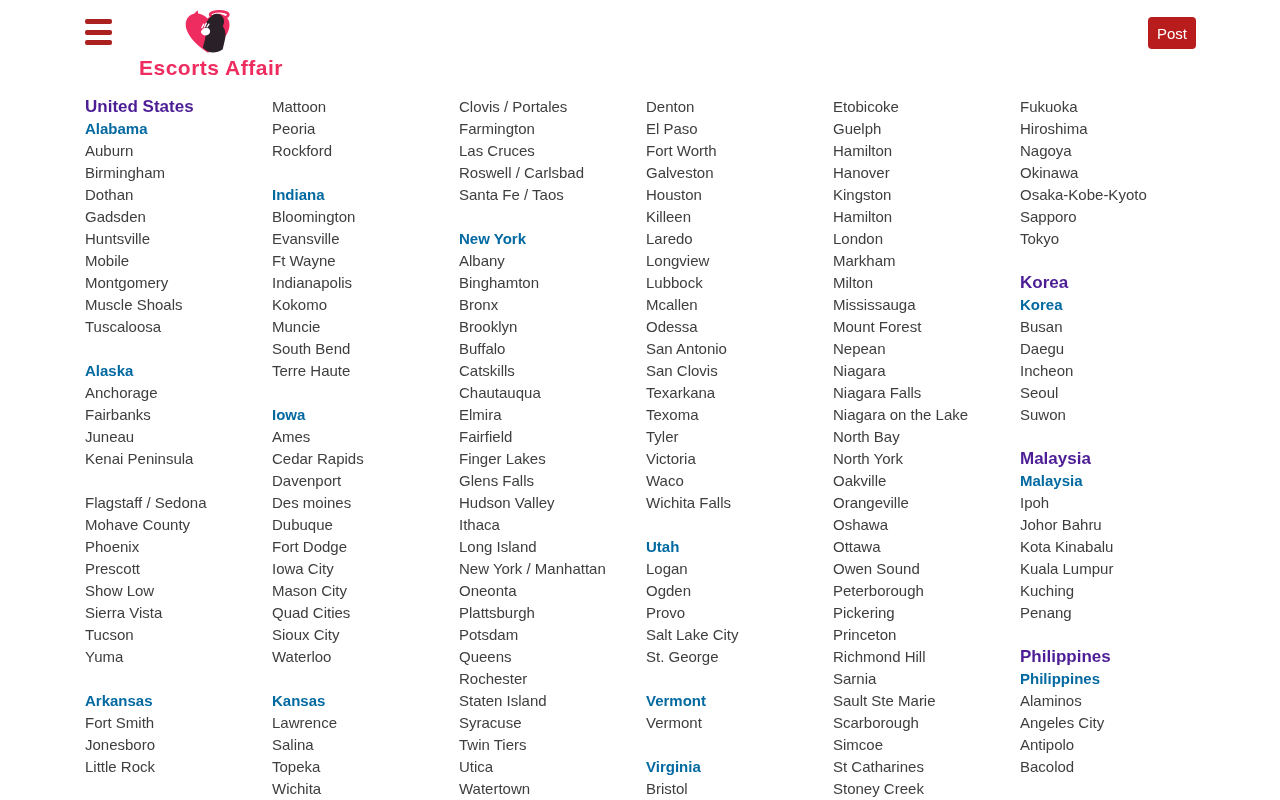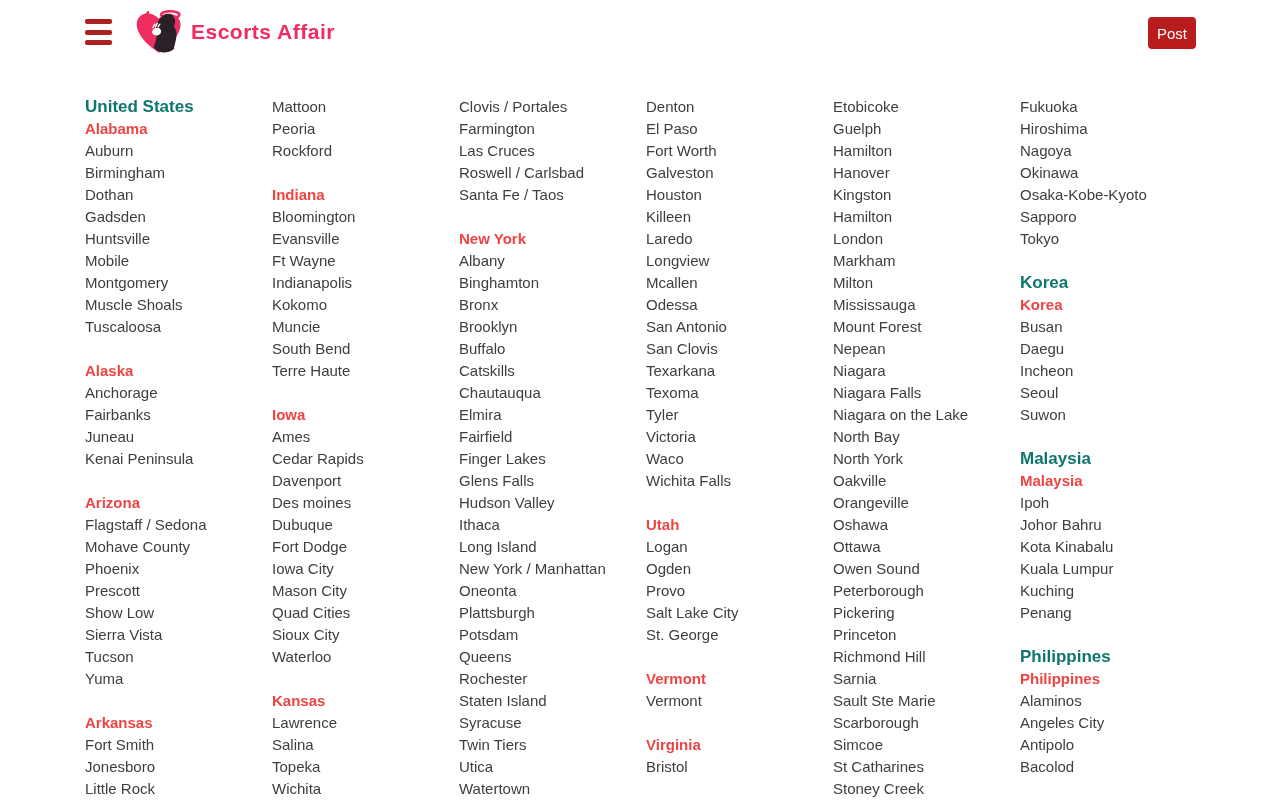--- a/index.html
+++ b/index.html
@@ -40,20 +40,21 @@
     background: #ab211f;
   }
   .logo {
     position: absolute;
     left: 133px;
     top: 8px;
     display: flex;
     align-items: center;
     text-decoration: none;
     cursor: pointer;
+    flex-direction: column;
   }
   .logo-text {
     margin-left: 6px;
     font-size: 21px;
     font-weight: bold;
     letter-spacing: 0.5px;
     color: #ee2c5f;
   }
   .post-btn {
     position: absolute;
@@ -81,27 +82,27 @@
     height: 22px;
     line-height: 22px;
     font-size: 15px;
     color: #3e3e3e;
     white-space: nowrap;
     overflow: visible;
   }
   .row.city { cursor: pointer; }
   .row.state {
     font-weight: bold;
-    color: #ef4444;
+    color: #0369a1;
     cursor: pointer;
   }
   .row.country {
     font-weight: bold;
     font-size: 17px;
-    color: #0f766e;
+    color: #4c1d95;
   }
   .row.gap { cursor: default; }
 </style>
 </head>
 <body>
 
 <header class="topbar">
   <button class="menu-btn">
     <span class="bar"></span>
     <span class="bar"></span>
@@ -143,21 +144,20 @@
       <div class="row city">Montgomery</div>
       <div class="row city">Muscle Shoals</div>
       <div class="row city">Tuscaloosa</div>
       <div class="row gap"></div>
       <div class="row state">Alaska</div>
       <div class="row city">Anchorage</div>
       <div class="row city">Fairbanks</div>
       <div class="row city">Juneau</div>
       <div class="row city">Kenai Peninsula</div>
       <div class="row gap"></div>
-      <div class="row state">Arizona</div>
       <div class="row city">Flagstaff / Sedona</div>
       <div class="row city">Mohave County</div>
       <div class="row city">Phoenix</div>
       <div class="row city">Prescott</div>
       <div class="row city">Show Low</div>
       <div class="row city">Sierra Vista</div>
       <div class="row city">Tucson</div>
       <div class="row city">Yuma</div>
       <div class="row gap"></div>
       <div class="row state">Arkansas</div>
@@ -235,20 +235,21 @@
     </div>
     <div class="col">
       <div class="row city">Denton</div>
       <div class="row city">El Paso</div>
       <div class="row city">Fort Worth</div>
       <div class="row city">Galveston</div>
       <div class="row city">Houston</div>
       <div class="row city">Killeen</div>
       <div class="row city">Laredo</div>
       <div class="row city">Longview</div>
+      <div class="row city">Lubbock</div>
       <div class="row city">Mcallen</div>
       <div class="row city">Odessa</div>
       <div class="row city">San Antonio</div>
       <div class="row city">San Clovis</div>
       <div class="row city">Texarkana</div>
       <div class="row city">Texoma</div>
       <div class="row city">Tyler</div>
       <div class="row city">Victoria</div>
       <div class="row city">Waco</div>
       <div class="row city">Wichita Falls</div>

